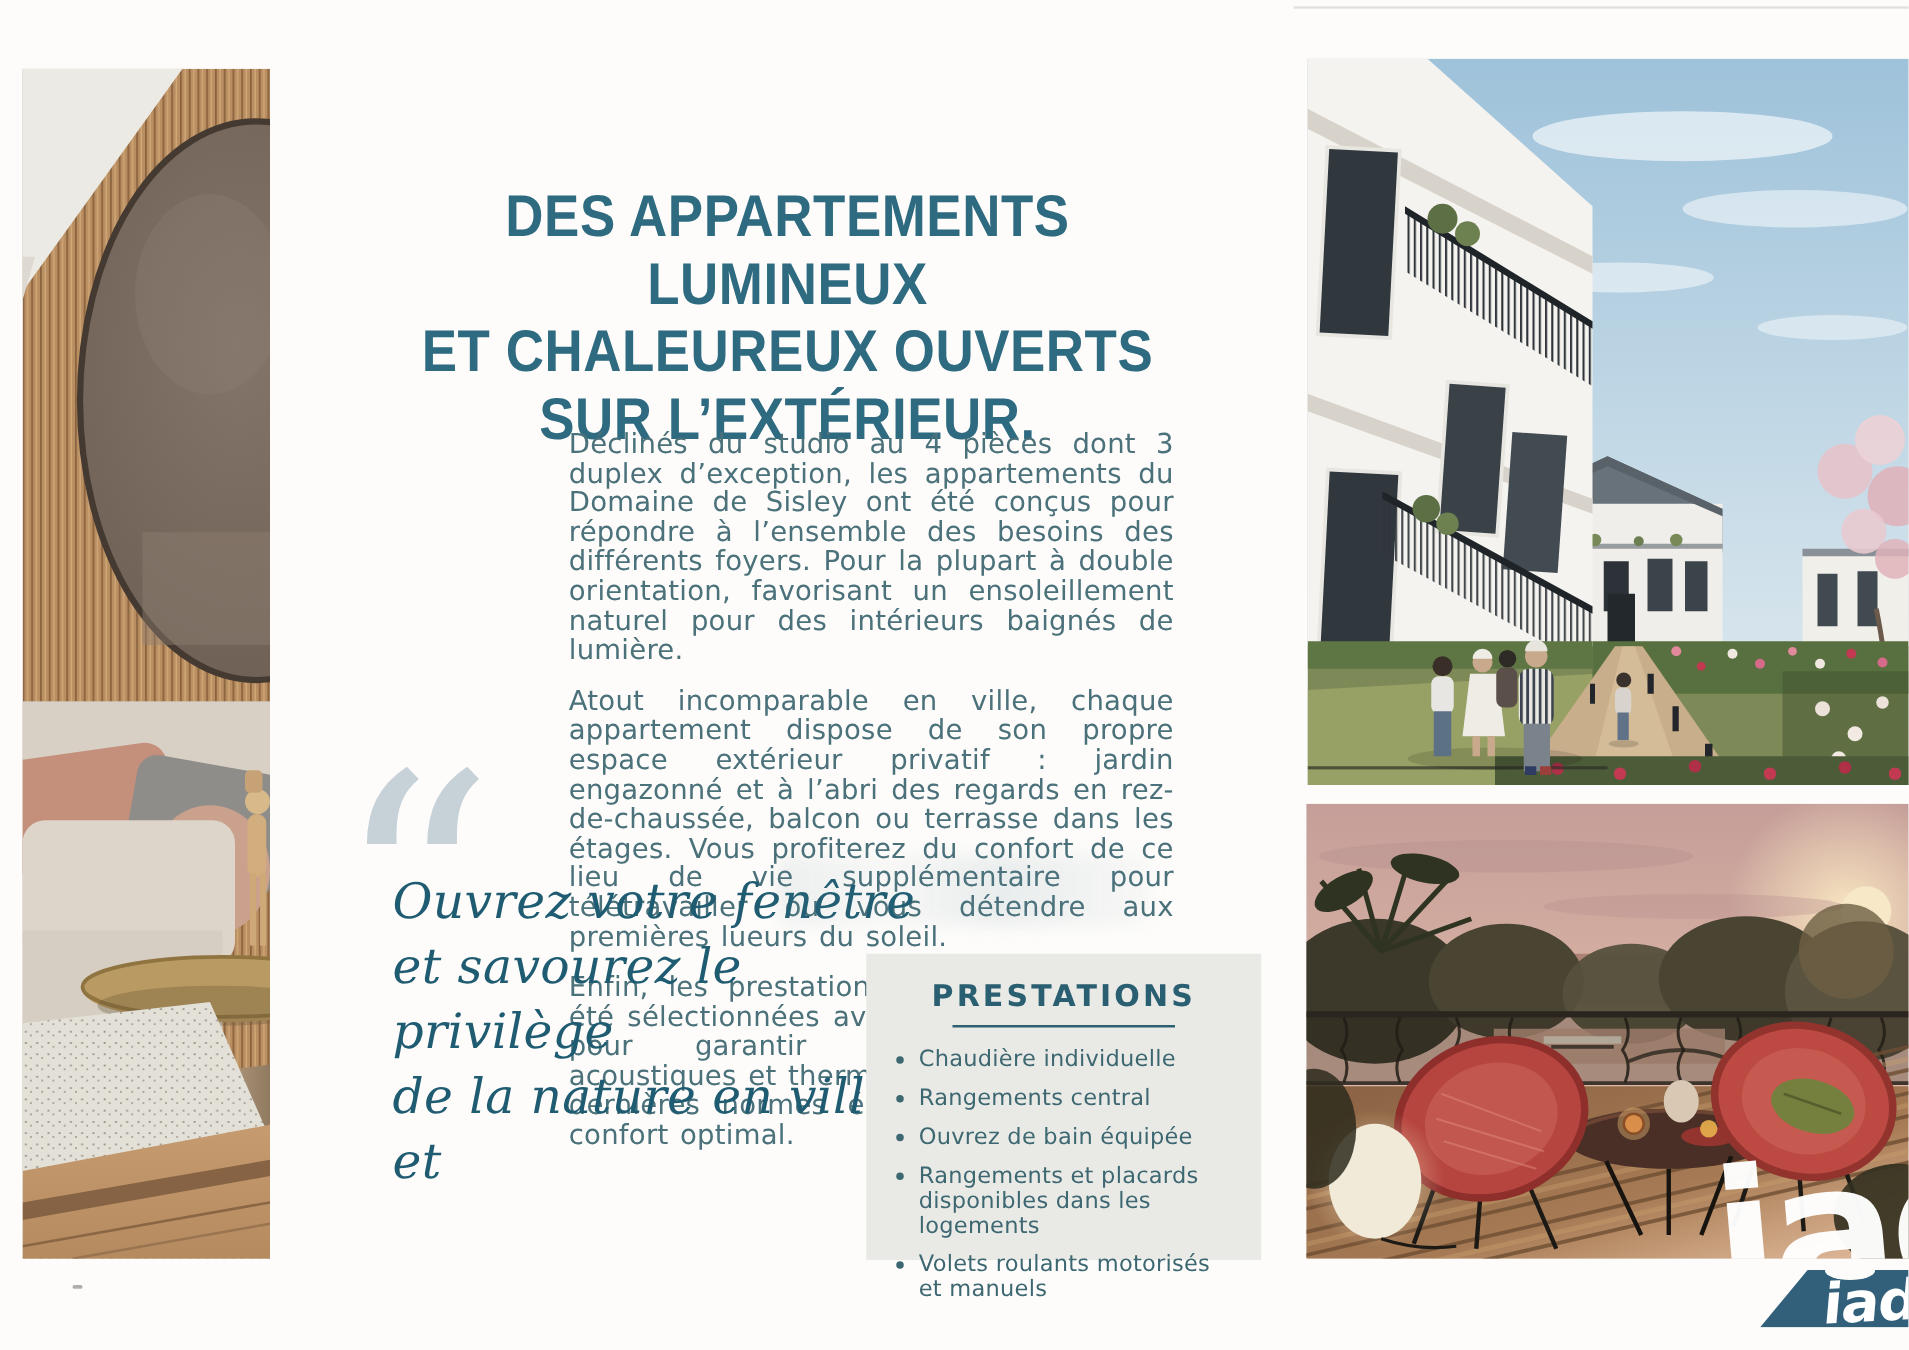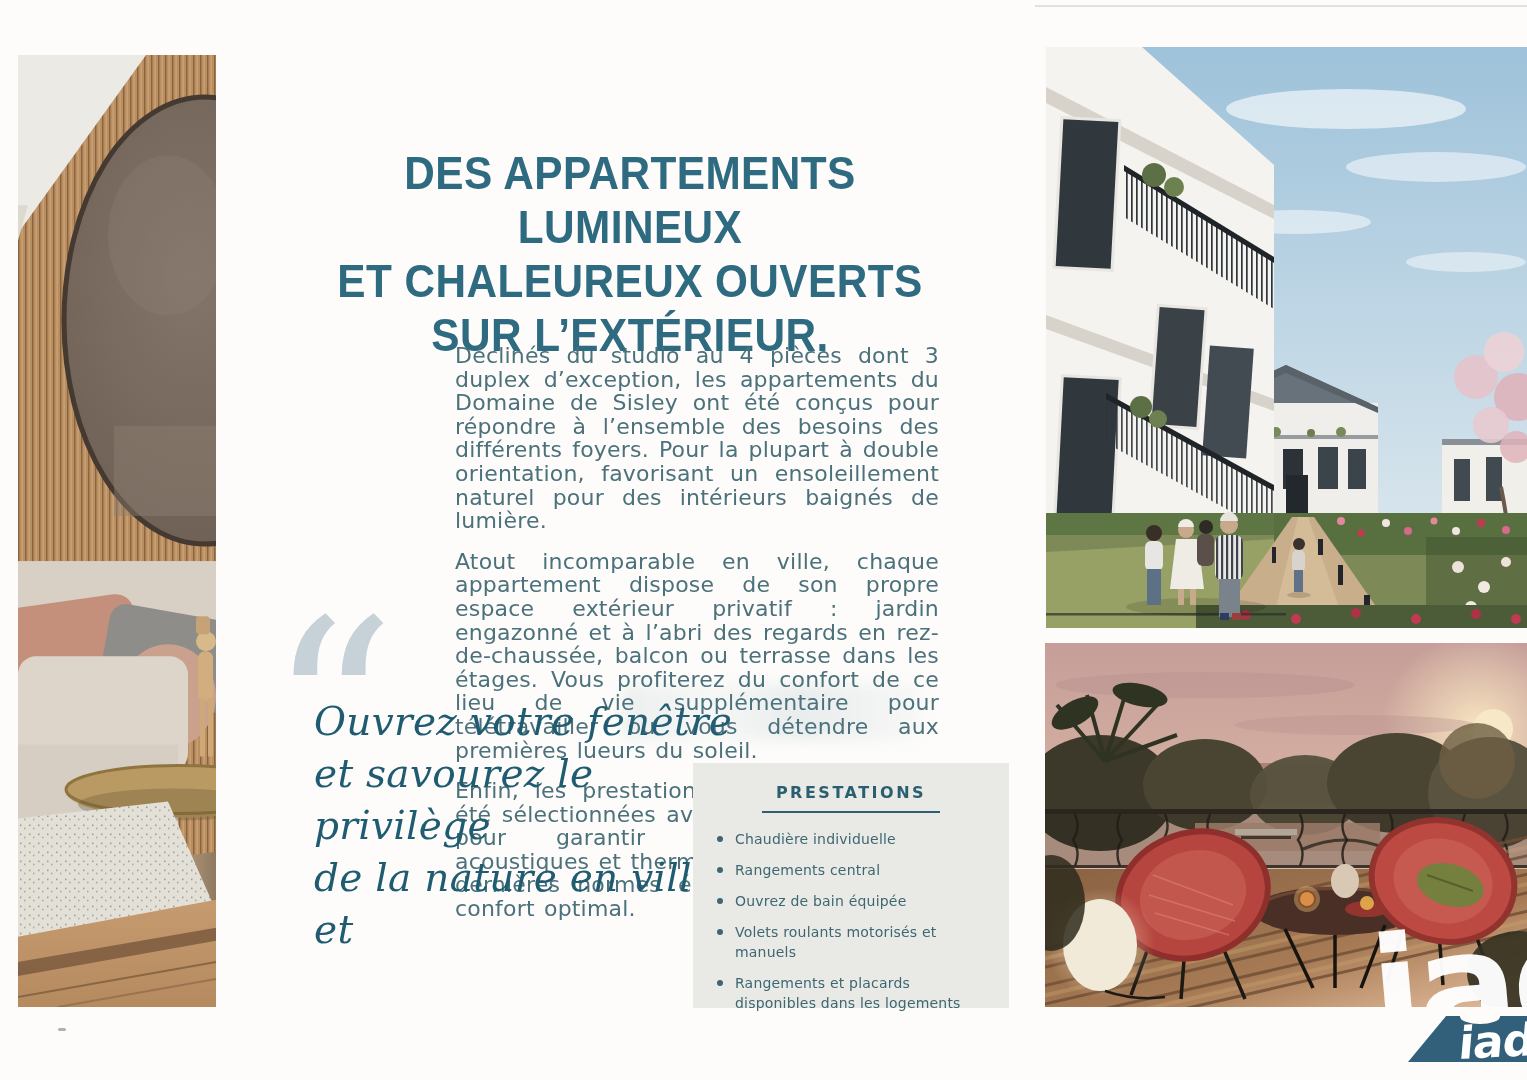--- a/index.html
+++ b/index.html
@@ -43,27 +43,27 @@
     color:#1f5c72;font-size:39px;line-height:52px;letter-spacing:.3px;
   }
 
   
   .prestations{
     position:absolute;left:693px;top:763px;width:316px;height:245px;
     background:#e9e9e6;box-sizing:border-box;padding:20px 22px 0 22px;
   }
   .p-head{
     text-align:center;color:#295f70;font-weight:700;
-    font-size:16px;letter-spacing:2.5px;
+    font-size:24px;letter-spacing:2.5px;
   }
   .p-rule{width:178px;height:2px;background:#2d6172;margin:9px auto 16px auto;}
   .prestations ul{list-style:none;margin:0;padding:0;}
   .prestations li{
     position:relative;padding-left:20px;margin-bottom:11px;
-    color:#3d6771;font-size:14px;line-height:20px;letter-spacing:.2px;
+    color:#3d6771;font-size:18px;line-height:20px;letter-spacing:.2px;
   }
   .dot{
     position:absolute;left:2px;top:7px;width:6px;height:6px;border-radius:50%;
     background:#3d6771;
   }
 
   
   .top-right{left:1046px;top:47px;width:481px;height:581px;}
   .bottom-right{left:1045px;top:643px;width:482px;height:364px;}
 
@@ -186,22 +186,22 @@
   <div class="scan-top"></div>
   <div class="speck"></div>
 
   <div class="prestations">
     <div class="p-head">PRESTATIONS</div>
     <div class="p-rule"></div>
     <ul>
       <li><span class="dot"></span><span>Chaudière individuelle</span></li>
       <li><span class="dot"></span><span>Rangements central</span></li>
       <li><span class="dot"></span><span>Ouvrez de bain équipée</span></li>
+      <li><span class="dot"></span><span>Rangements et placards disponibles dans les logements</span></li>
       <li><span class="dot"></span><span>Volets roulants motorisés et manuels</span></li>
-      <li><span class="dot"></span><span>Rangements et placards disponibles dans les logements</span></li>
     </ul>
   </div>
 
   <div class="photo top-right">
     <svg viewBox="0 0 481 581" preserveAspectRatio="none">
       <defs>
         <linearGradient id="skyg" x1="0" y1="0" x2="0" y2="1">
           <stop offset="0%" stop-color="#9ec2da"></stop>
           <stop offset="70%" stop-color="#cfe0ea"></stop>
           <stop offset="100%" stop-color="#e3ecf1"></stop>

